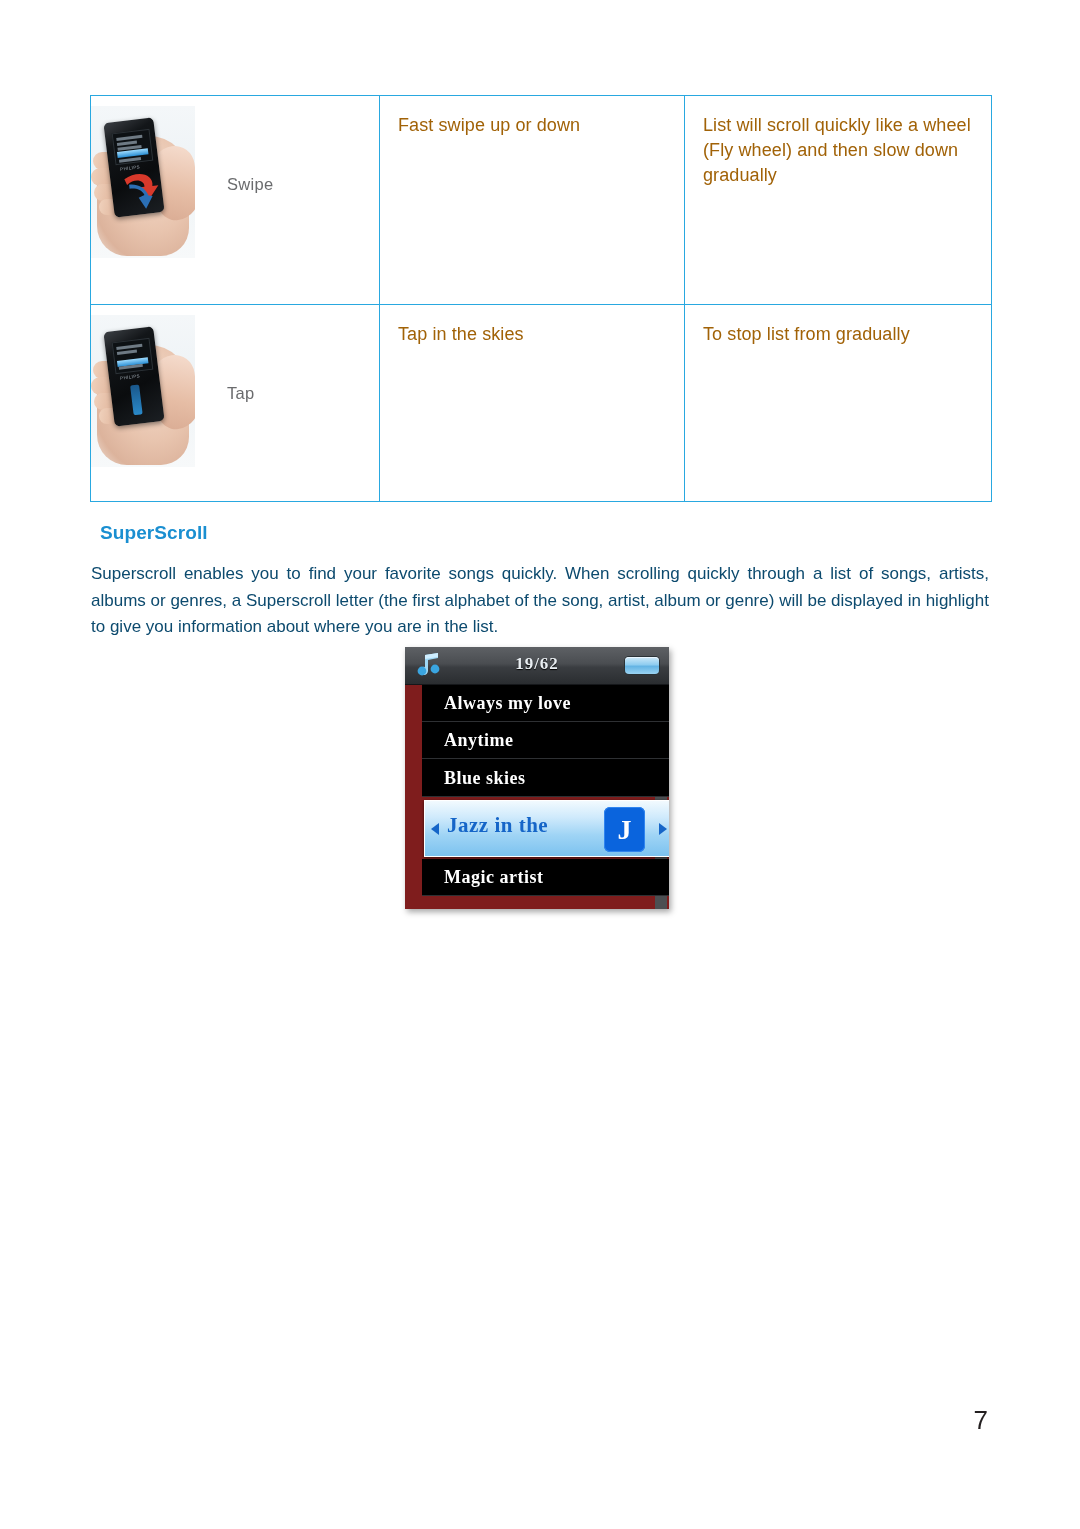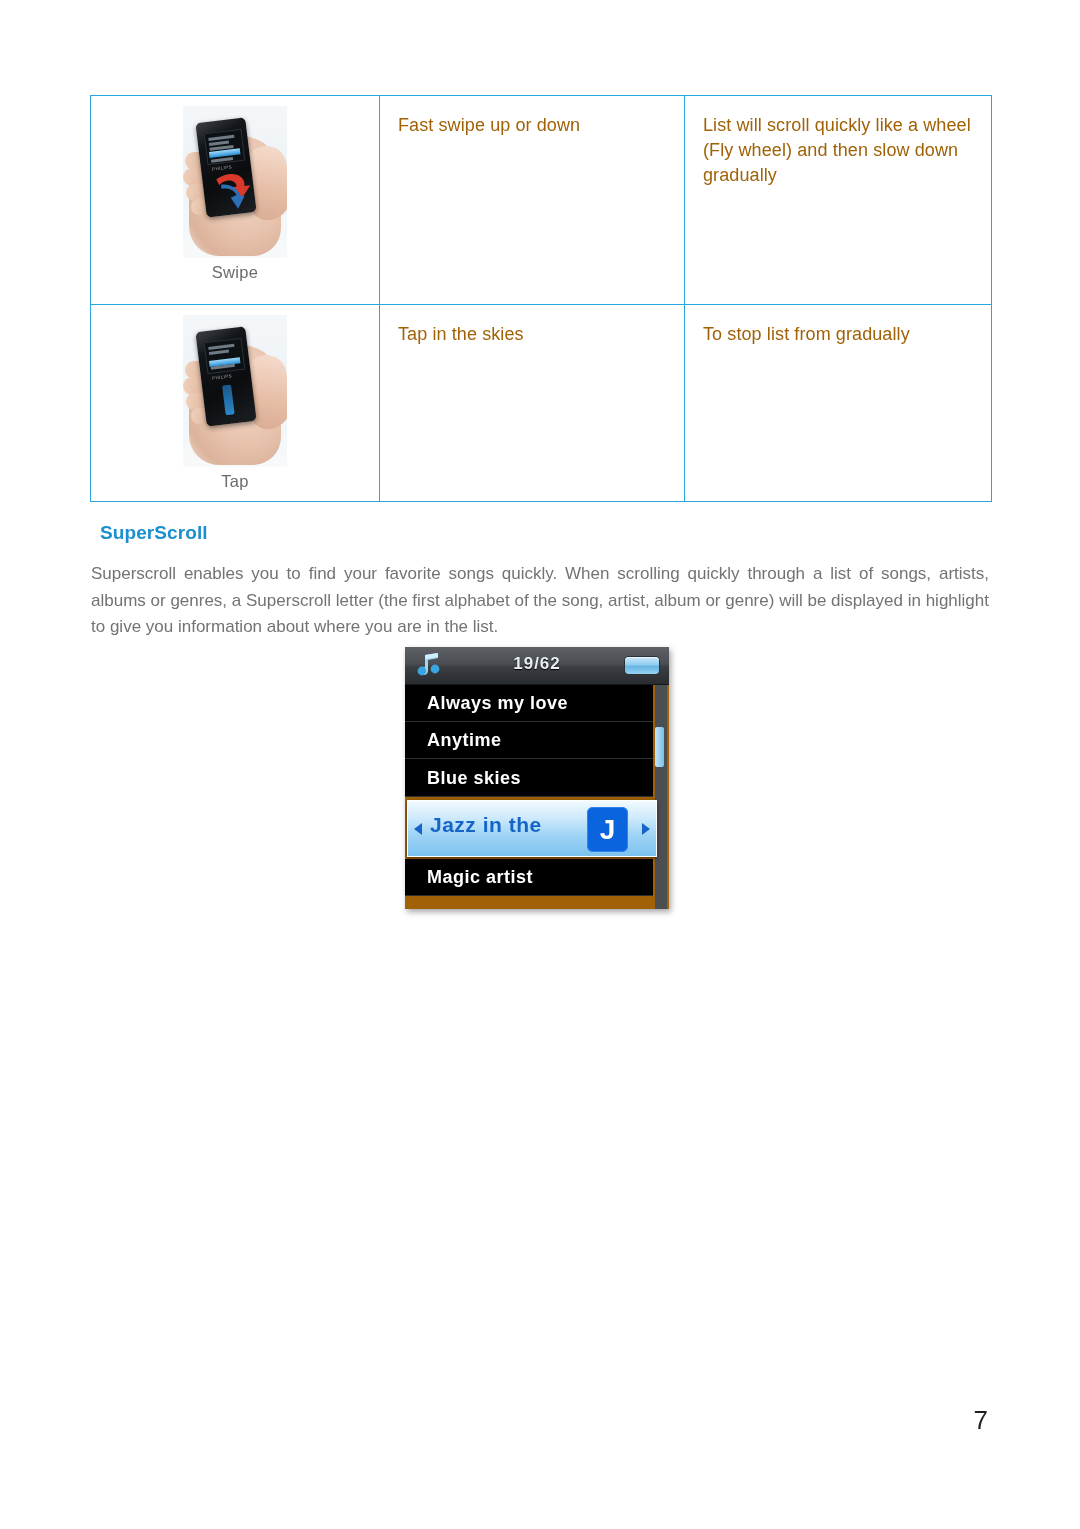--- a/index.html
+++ b/index.html
@@ -46,22 +46,23 @@
     position: relative;
     padding: 0;
   }
   .cell-illu.short { height: 196px; }
 
   .illu-wrap {
     position: absolute;
     left: 0; right: 0;
     top: 10px;
     display: flex;
-    flex-direction: column;
+    flex-direction: row;
     align-items: center;
+    gap: 32px;
   }
   .caption {
     margin-top: 5px;
     font-size: 16.5px;
     color: #6a6b6d;
     letter-spacing: .3px;
   }
 
   
   .photo {
@@ -162,35 +163,35 @@
     color: #1a8fd1;
     letter-spacing: .1px;
   }
   .body-copy {
     position: absolute;
     left: 91px;
     top: 561px;
     width: 898px;
     font-size: 17px;
     line-height: 26.5px;
-    color: #737373;
+    color: #0c4a6e;
     text-align: justify;
   }
 
   
   .device-shot {
     position: absolute;
     left: 405px;
     top: 647px;
     width: 264px;
     height: 262px;
-    background: #a16207;
+    background: #7f1d1d;
     box-shadow: 2px 3px 6px rgba(0,0,0,.35);
     overflow: hidden;
-    font-family: Liberation Sans, sans-serif;
+    font-family: Liberation Serif, serif;
   }
   .statusbar {
     position: relative;
     height: 37px;
     background: linear-gradient(180deg,#5e6165 0%,#4a4d51 45%,#3a3d41 55%,#2a2d30 100%);
     border-bottom: 1px solid #15171a;
   }
   .note-icon {
     position: absolute;
     left: 9px; top: 5px;
@@ -210,20 +211,21 @@
     position: absolute;
     right: 10px; top: 10px;
     width: 34px; height: 17px;
     background: linear-gradient(180deg,#cfe9f8 0%,#8fcdf0 45%,#64b4e4 55%,#9ad3f2 100%);
     border-radius: 4px;
     box-shadow: 0 0 0 1px #2a3236, inset 0 1px 0 #eaf6ff;
   }
   .list {
     position: relative;
     height: 289px;
+    margin-left: 17px;
   }
   .row {
     position: relative;
     height: 37px;
     line-height: 37px;
     color: #ffffff;
     font-size: 18px;
     font-weight: bold;
     padding-left: 22px;
     letter-spacing: .5px;

